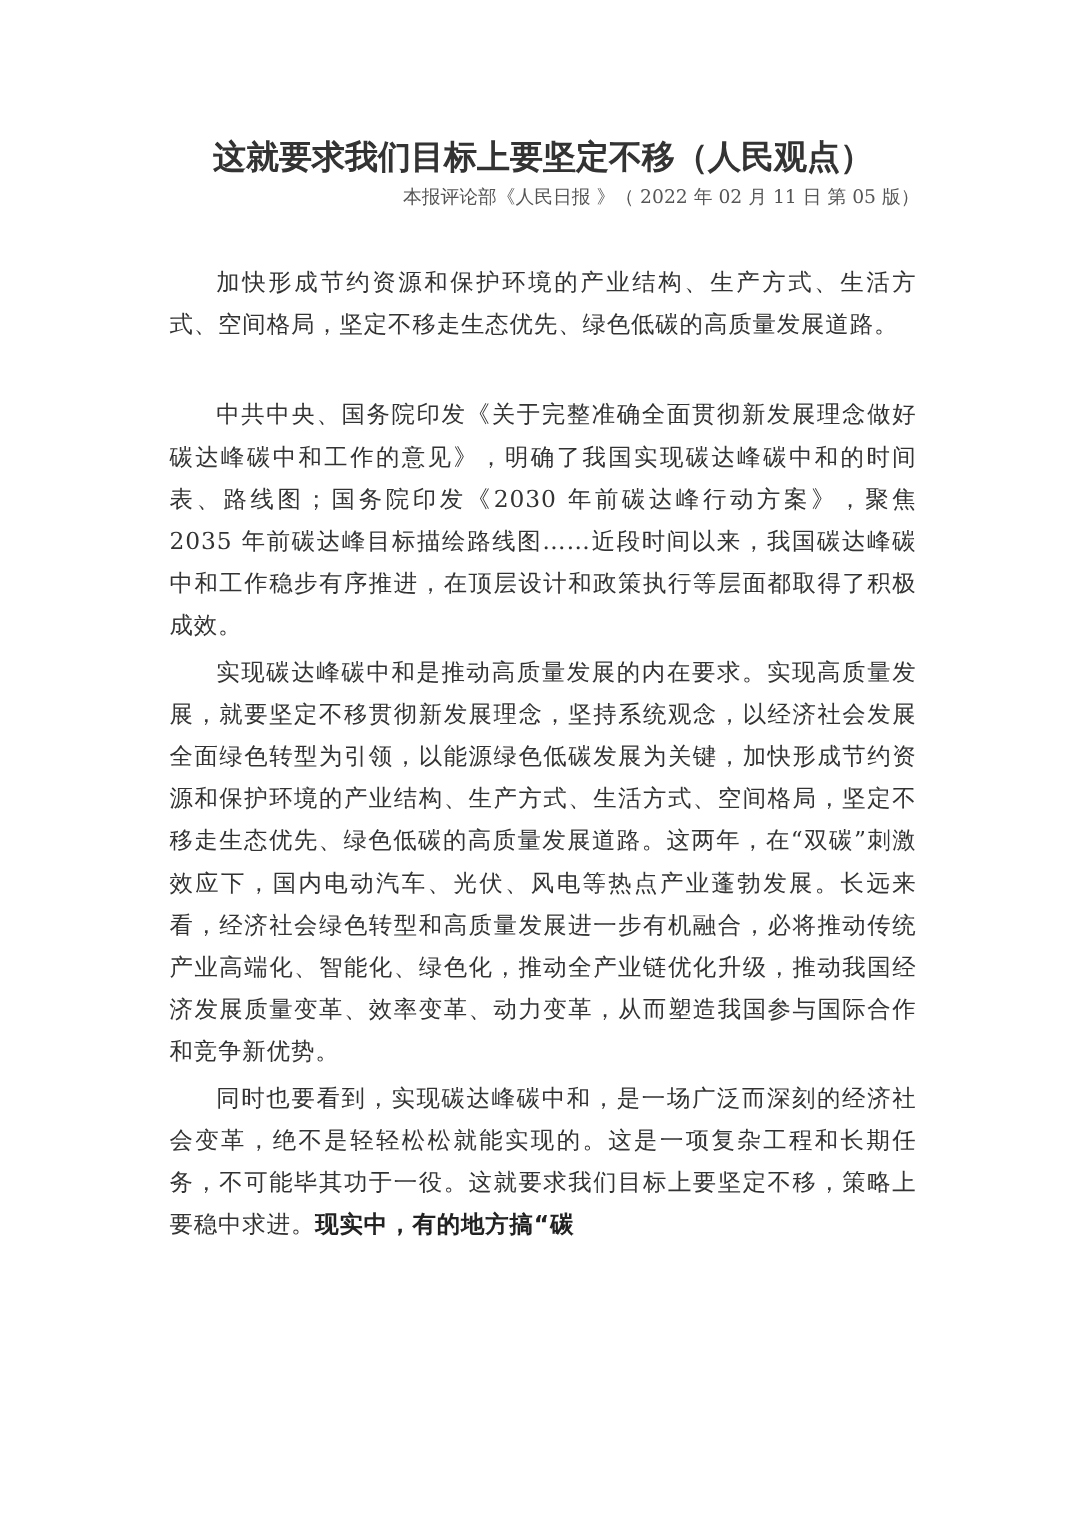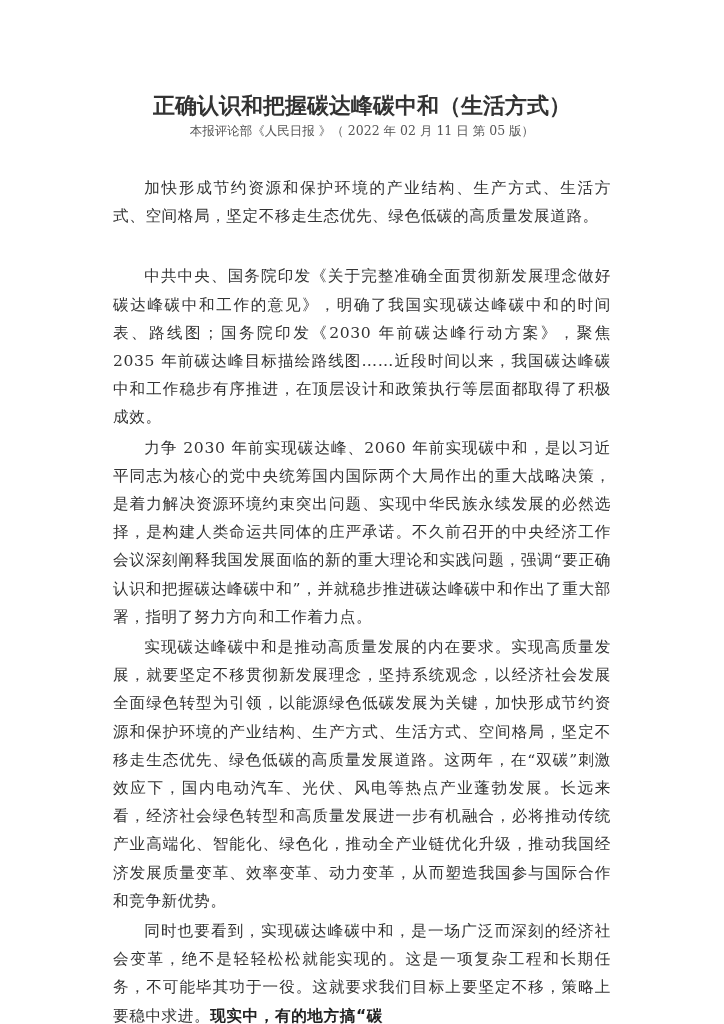--- a/index.html
+++ b/index.html
@@ -4,42 +4,41 @@
   <style>
     html, body { margin: 0; padding: 0; background: #ffffff; }
     body { width: 724px; height: 1024px; overflow: hidden; position: relative; }
     .page { position: absolute; left: 111px; top: 0; width: 502px; }
     .title {
       position: absolute; top: 92px; left: 0; width: 502px; text-align: center;
       font-family: "DejaVu Sans", sans-serif; font-weight: bold; font-size: 22px;
       color: #333333; letter-spacing: 0px; line-height: 28px; white-space: nowrap;
     }
     .byline {
-      position: absolute; top: 122px; left: 0; width: 502px; text-align: center;
+      position: absolute; top: 122px; left: 0; width: 502px; text-align: right;
       font-family: "DejaVu Serif", serif; font-size: 12.5px; color: #555555;
       line-height: 18px; white-space: nowrap;
     }
     .body {
       position: absolute; top: 172px; left: 0; width: 502px;
       font-family: "DejaVu Serif", serif; font-size: 15.6px; color: #333333;
       line-height: 28.2px; text-align: justify; letter-spacing: 0.6px;
     }
     .body p { margin: 2px; text-indent: 2em; }
     .body p.bold { font-family: "DejaVu Sans", sans-serif; font-weight: bold; color: #222222; }
     .body .gap { height: 28px; }
     .body b { font-family: "DejaVu Sans", sans-serif; font-weight: bold; color: #222222; }
   </style>
 </head>
 <body>
 
 <div class="page">
-  <div class="title">正确认识和把握碳达峰碳中和（生活方式）</div>
+  <div class="title">这就要求我们目标上要坚定不移（人民观点）</div>
   <div class="byline">本报评论部《人民日报 》（ 2022 年 02 月 11 日  第 05 版）</div>
 
   <div class="body">
     <p>加快形成节约资源和保护环境的产业结构、生产方式、生活方式、空间格局，坚定不移走生态优先、绿色低碳的高质量发展道路。</p>
     <div class="gap"></div>
     <p>中共中央、国务院印发《关于完整准确全面贯彻新发展理念做好碳达峰碳中和工作的意见》，明确了我国实现碳达峰碳中和的时间表、路线图；国务院印发《2030 年前碳达峰行动方案》，聚焦 2035 年前碳达峰目标描绘路线图……近段时间以来，我国碳达峰碳中和工作稳步有序推进，在顶层设计和政策执行等层面都取得了积极成效。</p>
-    <p>力争 2030 年前实现碳达峰、2060 年前实现碳中和，是以习近平同志为核心的党中央统筹国内国际两个大局作出的重大战略决策，是着力解决资源环境约束突出问题、实现中华民族永续发展的必然选择，是构建人类命运共同体的庄严承诺。不久前召开的中央经济工作会议深刻阐释我国发展面临的新的重大理论和实践问题，强调“要正确认识和把握碳达峰碳中和”，并就稳步推进碳达峰碳中和作出了重大部署，指明了努力方向和工作着力点。</p>
     <p>实现碳达峰碳中和是推动高质量发展的内在要求。实现高质量发展，就要坚定不移贯彻新发展理念，坚持系统观念，以经济社会发展全面绿色转型为引领，以能源绿色低碳发展为关键，加快形成节约资源和保护环境的产业结构、生产方式、生活方式、空间格局，坚定不移走生态优先、绿色低碳的高质量发展道路。这两年，在“双碳”刺激效应下，国内电动汽车、光伏、风电等热点产业蓬勃发展。长远来看，经济社会绿色转型和高质量发展进一步有机融合，必将推动传统产业高端化、智能化、绿色化，推动全产业链优化升级，推动我国经济发展质量变革、效率变革、动力变革，从而塑造我国参与国际合作和竞争新优势。</p>
     <p><span>同时也要看到，实现碳达峰碳中和，是一场广泛而深刻的经济社会变革，绝不是轻轻松松就能实现的。这是一项复杂工程和长期任务，不可能毕其功于一役。这就要求我们目标上要坚定不移，策略上要稳中求进。</span><b>现实中，有的地方搞“碳</b></p>
   </div>
 </div>
 
 </body></html>

